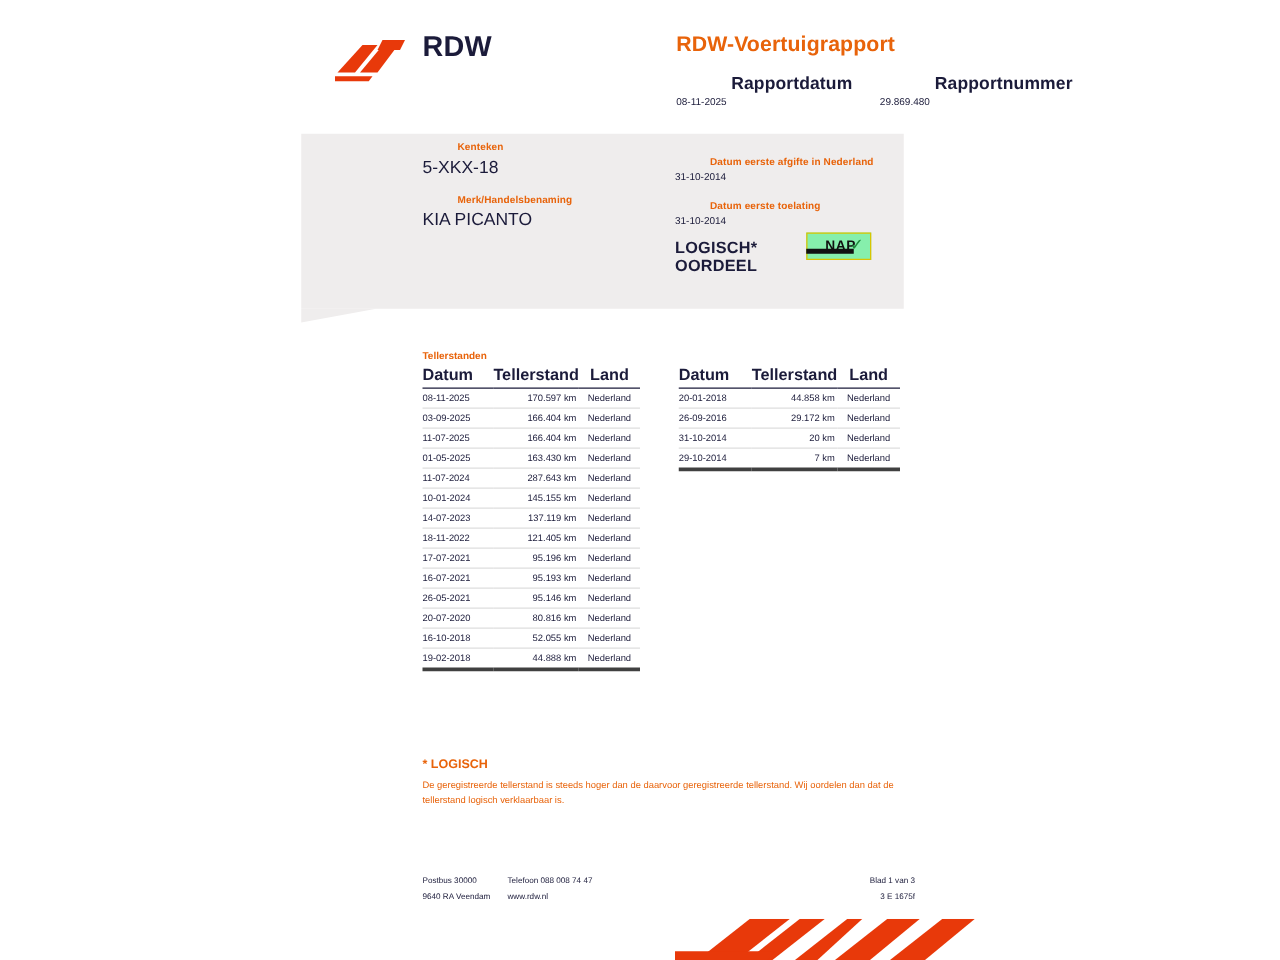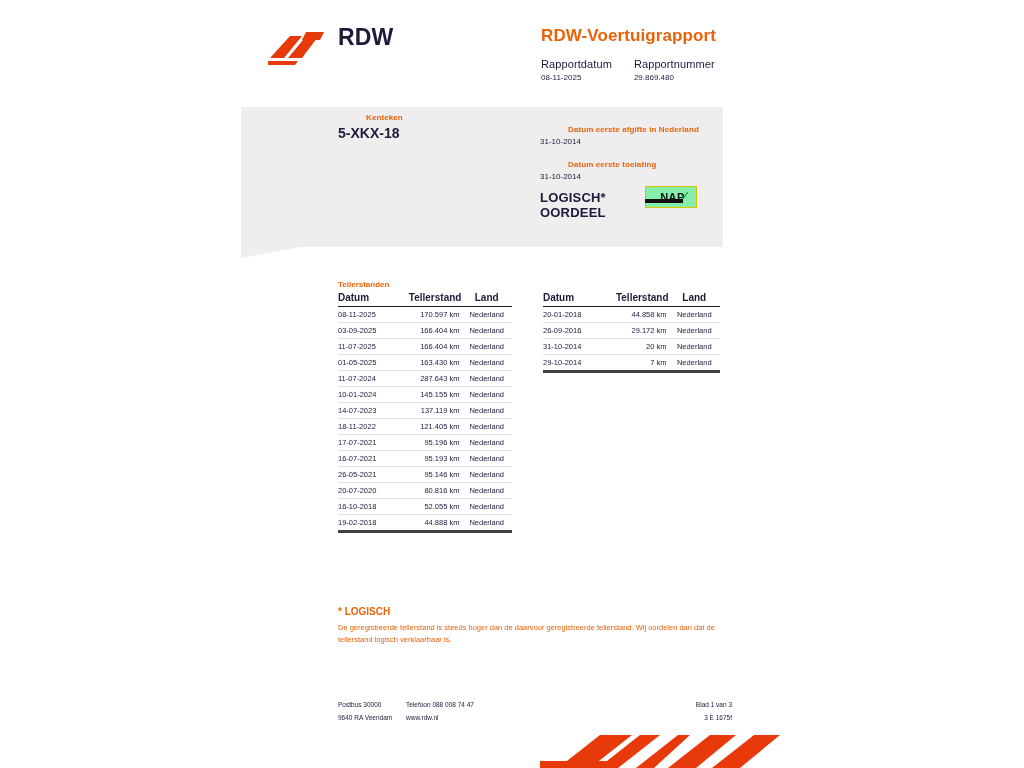--- a/index.html
+++ b/index.html
@@ -49,25 +49,26 @@
     letter-spacing: .1px;
   }
   .meta-block {
     position: absolute;
     left: 541px; top: 58px;
     display: flex;
     gap: 22px;
   }
   .meta-col { min-width: 60px; }
   .meta-label {
-    font-size: 11px;
-    font-weight: normal;
+    font-size: 14px;
+    font-weight: bold;
     color: #1b1b3a;
     letter-spacing: .1px;
     margin-bottom: 3px;
+    margin-left: 44px;
   }
   .meta-value {
     font-size: 8px;
     color: #1b1b3a;
   }
   
   .panel {
     position: absolute;
     left: 241px; top: 107px;
     width: 482px; height: 140px;
@@ -84,21 +85,20 @@
     font-size: 8px;
     font-weight: bold;
     color: #e8630a;
     letter-spacing: .1px;
     padding-left: 28px;
   }
   .field-value {
     font-size: 14px;
     color: #1b1b3a;
     margin-top: 3px;
-    font-weight: bold;
   }
   .field-value-small {
     font-size: 8px;
     color: #1b1b3a;
     margin-top: 3px;
   }
   .col-left  { position: absolute; left: 338px; top: 113px; width: 190px; }
   .col-right { position: absolute; left: 540px; top: 125px; width: 180px; }
   .blk { margin-bottom: 14px; }
   .verdict {
@@ -152,21 +152,21 @@
   }
   .tbl {
     position: absolute;
     border-collapse: collapse;
     font-size: 7.5px;
     color: #1b1b3a;
   }
   .tbl.left  { left: 338px; top: 292px; width: 174px; }
   .tbl.right { left: 543px; top: 292px; width: 177px; }
   .tbl th {
-    font-size: 10px;
+    font-size: 13px;
     font-weight: bold;
     text-align: left;
     padding: 0 0 3px 0;
     border-bottom: 1px solid #1b1b3a;
     white-space: nowrap;
   }
   .tbl th.num, .tbl td.num { text-align: right; }
   .tbl th.land, .tbl td.land { text-align: center; }
   .tbl td {
     padding: 3px 0;
@@ -251,20 +251,24 @@
   </div>
 
   <div class="panel"></div>
   <div class="panel-notch"></div>
 
   <div class="col-left">
     <div class="blk">
       <div class="field-label">Kenteken</div>
       <div class="field-value">5-XKX-18</div>
     </div>
+    <div class="blk">
+      <div class="field-label">Merk/Handelsbenaming</div>
+      <div class="field-value">KIA PICANTO</div>
+    </div>
   </div>
 
   <div class="col-right">
     <div class="blk">
       <div class="field-label">Datum eerste afgifte in Nederland</div>
       <div class="field-value-small">31-10-2014</div>
     </div>
     <div class="blk">
       <div class="field-label">Datum eerste toelating</div>
       <div class="field-value-small">31-10-2014</div>

